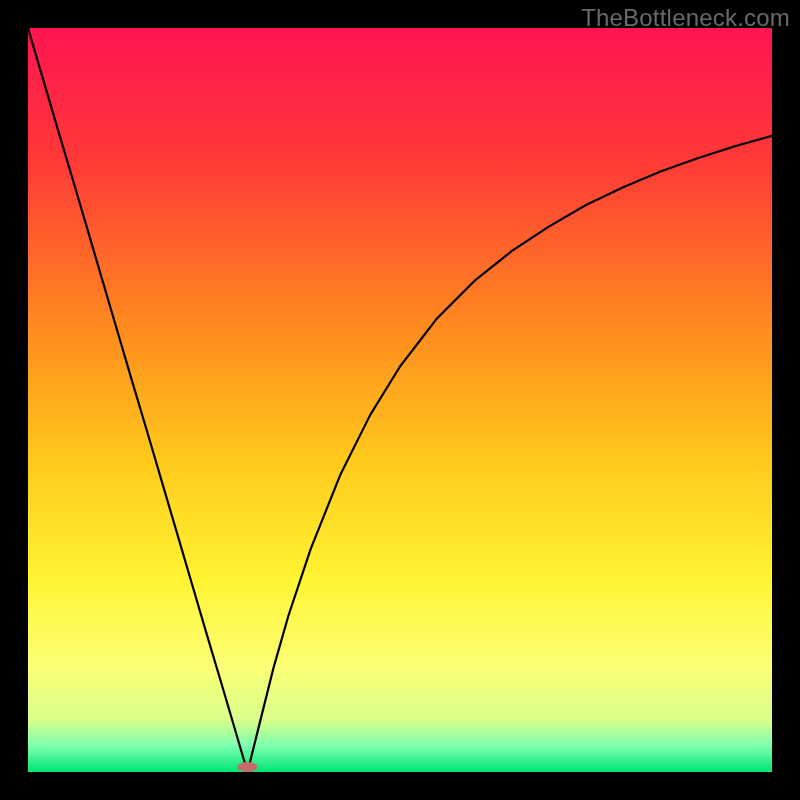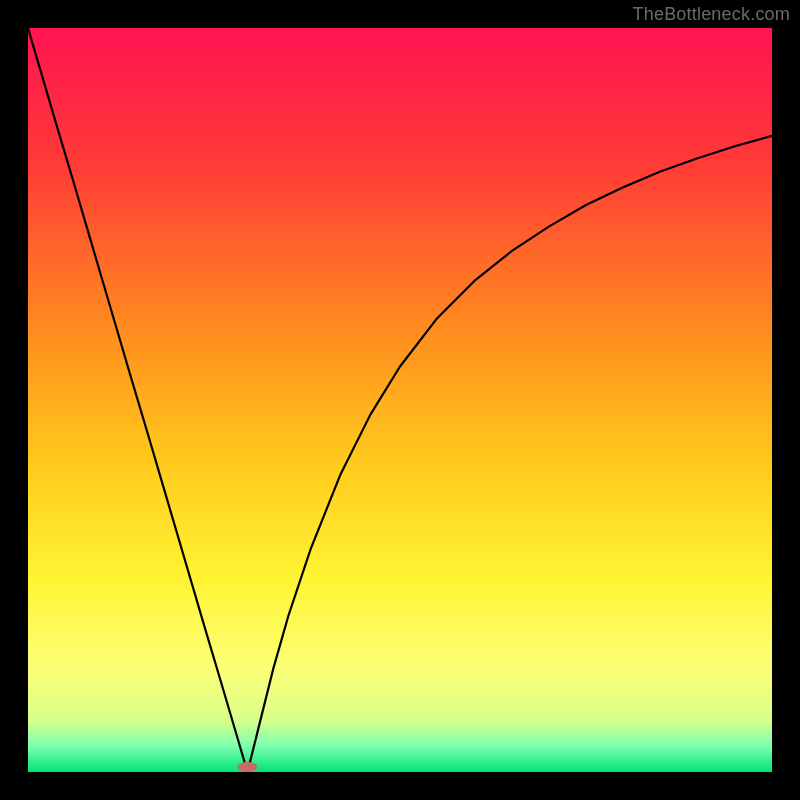--- a/index.html
+++ b/index.html
@@ -24,21 +24,21 @@
     top: 28px;
     width: 744px;
     height: 744px;
     overflow: hidden;
   }
   .watermark {
     position: absolute;
     top: 4px;
     right: 10px;
     color: #6a6a6a;
-    font-size: 18px;
+    font-size: 24px;
     font-weight: 500;
     letter-spacing: 0.2px;
     user-select: none;
     margin-left: 17px;
   }
   svg { display: block; }
 </style>
 </head>
 <body>
 

